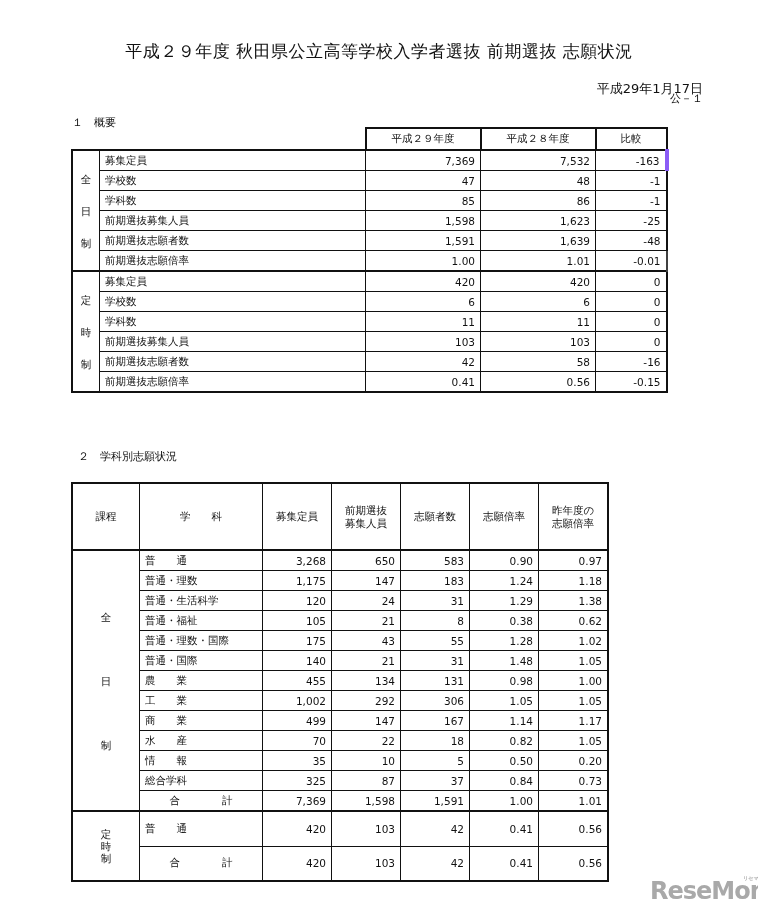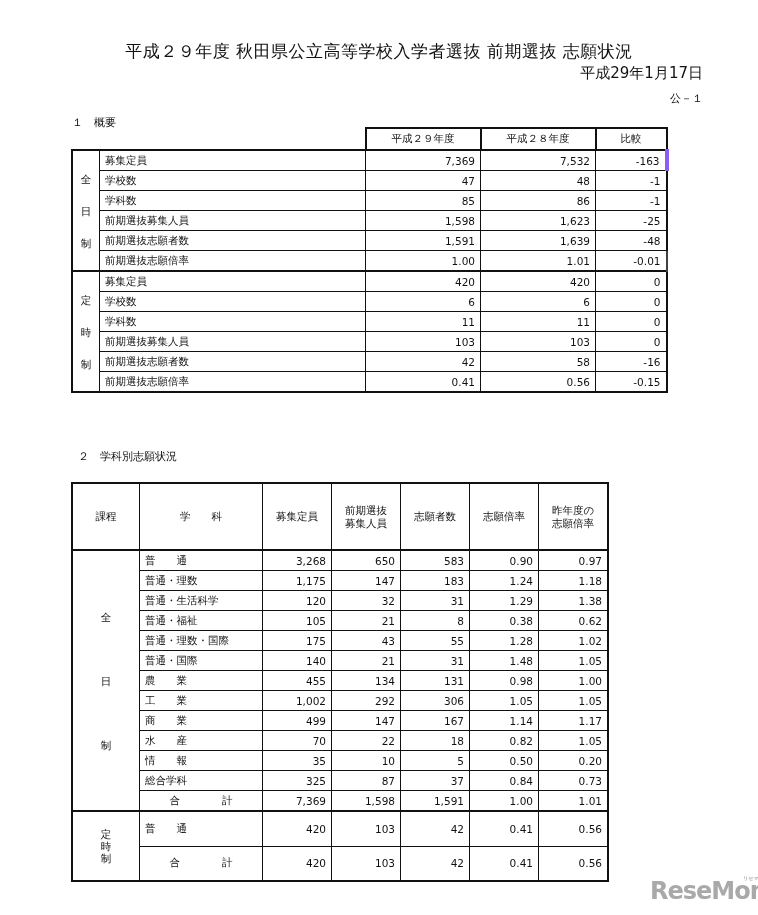--- a/index.html
+++ b/index.html
@@ -1,18 +1,18 @@
 <!DOCTYPE html>
 <html><head>
 <meta charset="utf-8">
 <style>
   html, body { margin:0; padding:0; background:#ffffff; }
   body { width:758px; height:915px; position:relative; overflow:hidden; font-family:"DejaVu Sans", sans-serif; color:#111; }
   .title { position:absolute; left:0; width:758px; top:40px; text-align:center; font-size:17px; letter-spacing:0.5px; }
-  .date { position:absolute; right:55px; top:64px; font-size:15px; }
+  .date { position:absolute; right:55px; top:80px; font-size:13px; }
   .docno { position:absolute; right:55px; top:91px; font-size:11px; }
   .sec1 { position:absolute; left:72px; top:115px; font-size:11px; }
   .sec2 { position:absolute; left:78px; top:449px; font-size:11px; }
   table { border-collapse:collapse; position:absolute; font-size:10.5px; }
   td, th { border:1px solid #111; padding:0 5px; height:19px; font-weight:normal; }
   .t1 { left:71px; top:127px; }
   .t1 .hdr td { height:20px; text-align:center; }
   .t1 .blank { border:none; border-bottom:2px solid #111; }
   .num { text-align:right; }
   .grp { text-align:center; width:26px; padding:0; line-height:32px; }
@@ -158,21 +158,21 @@
     <td>普通・理数</td>
     <td class="num">1,175</td>
     <td class="num">147</td>
     <td class="num">183</td>
     <td class="num">1.24</td>
     <td class="num">1.18</td>
   </tr>
   <tr>
     <td>普通・生活科学</td>
     <td class="num">120</td>
-    <td class="num">32</td>
+    <td class="num">24</td>
     <td class="num">31</td>
     <td class="num">1.29</td>
     <td class="num">1.38</td>
   </tr>
   <tr>
     <td>普通・福祉</td>
     <td class="num">105</td>
     <td class="num">21</td>
     <td class="num">8</td>
     <td class="num">0.38</td>

